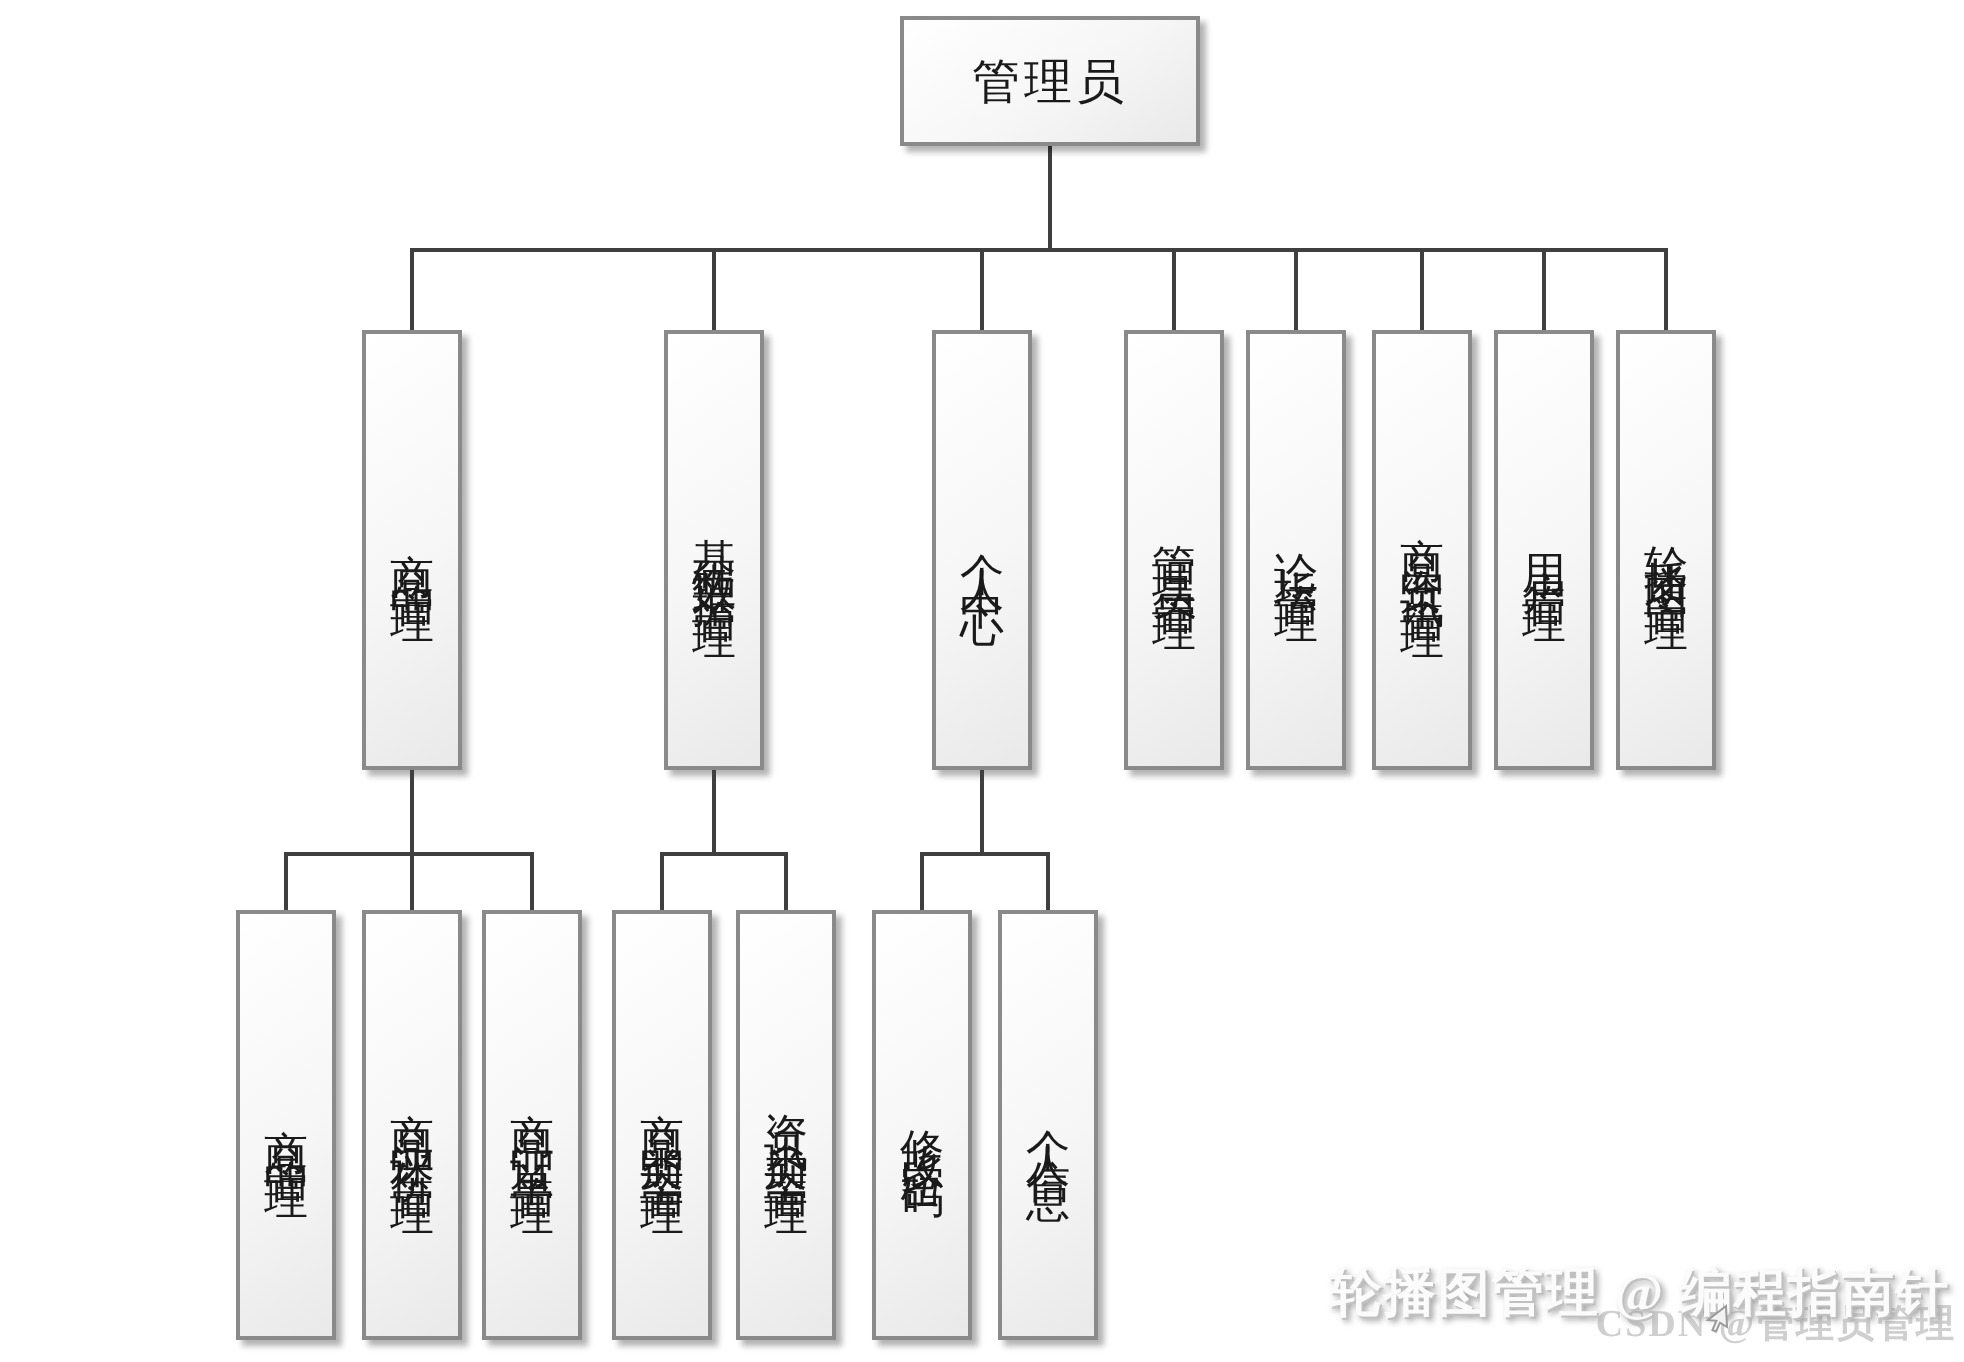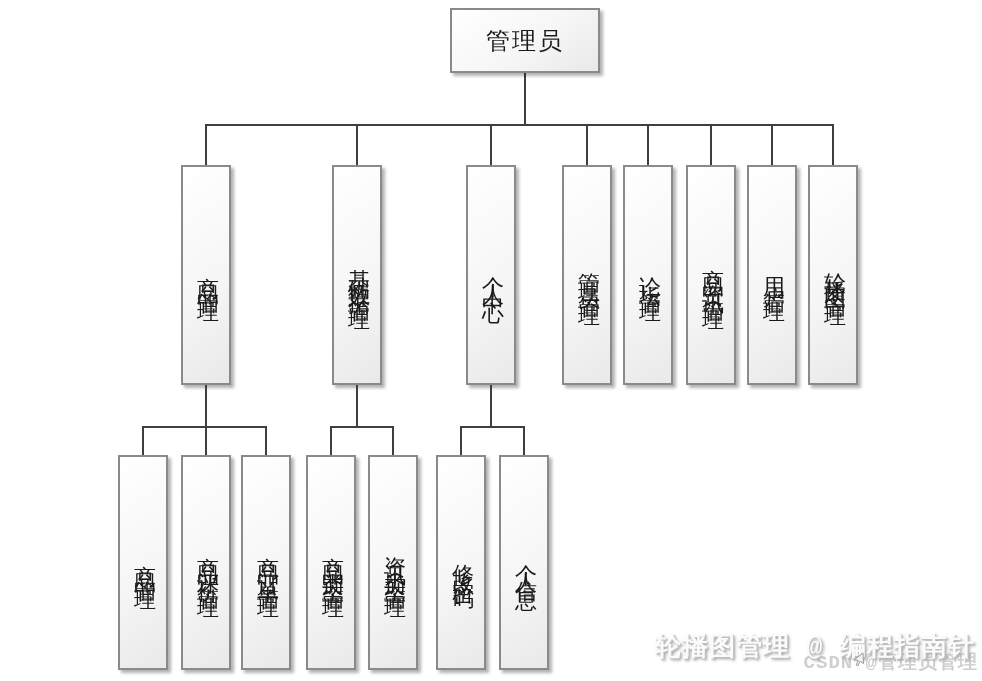--- a/index.html
+++ b/index.html
@@ -1,18 +1,18 @@
 <!DOCTYPE html>
 <html><head>
 <meta charset="utf-8">
 <style>
   html,body{margin:0;padding:0;background:#ffffff;}
   .canvas{
     position:relative;width:982px;height:681px;background:#ffffff;
-    font-family:Liberation Mono, monospace;
+    font-family:Liberation Serif, serif;
     overflow:hidden;color:#1a1a1a;
   }
   .node{
     position:absolute;box-sizing:border-box;
     border:2px solid #8a8a8a;
     background:linear-gradient(145deg,#ffffff 0%,#f6f6f6 55%,#e9e9e9 100%);
     box-shadow:3px 3px 3px rgba(0,0,0,0.30);
     display:flex;align-items:center;justify-content:center;
   }
   .root-node{

